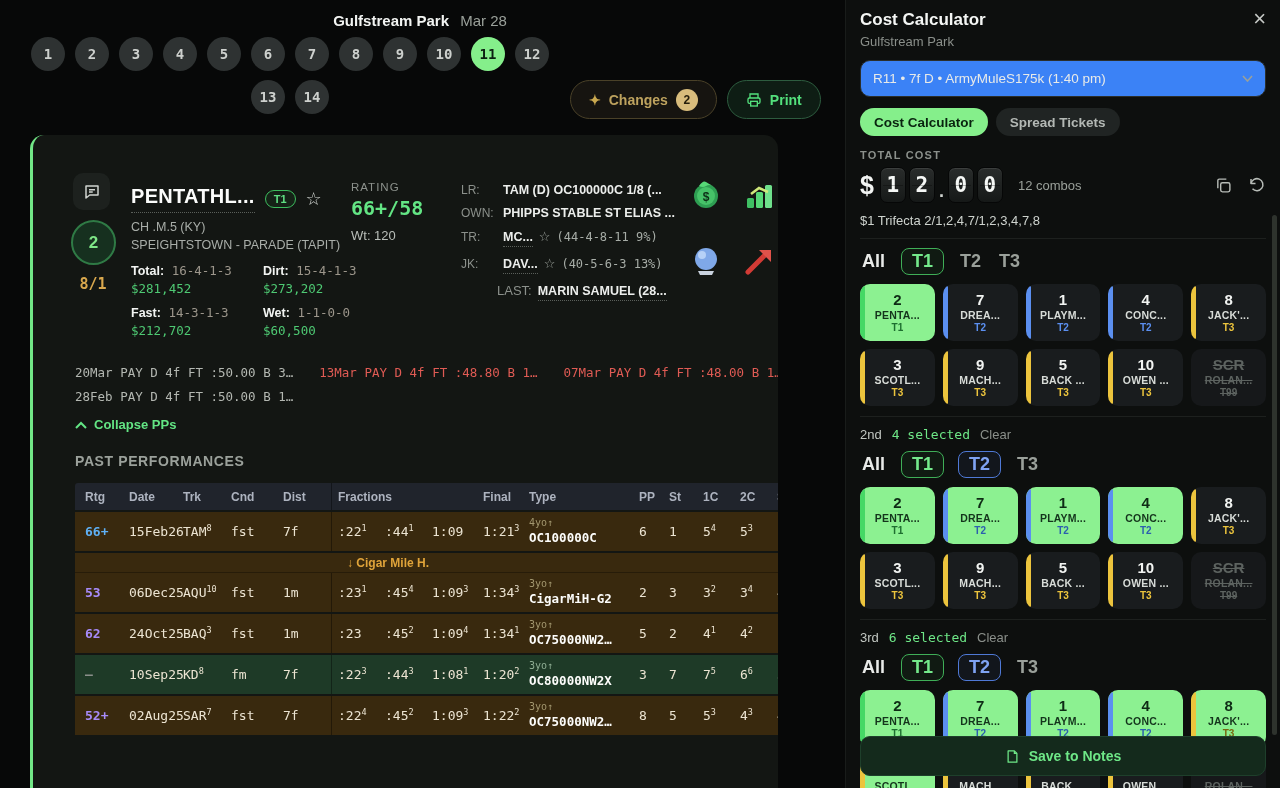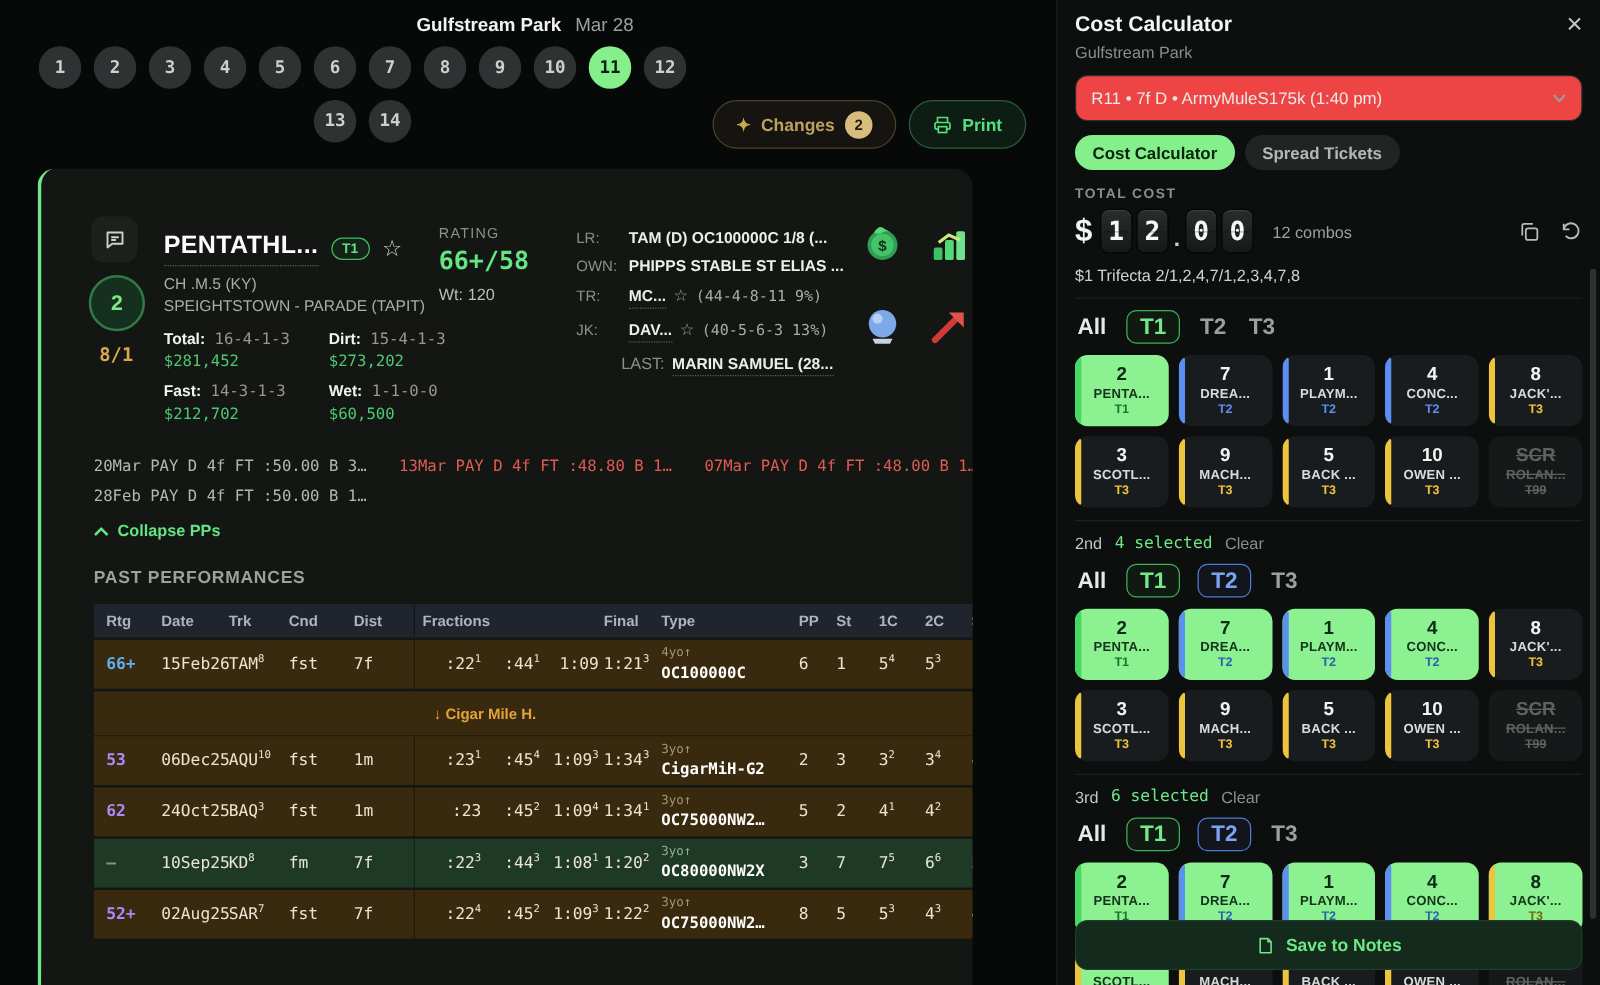--- a/index.html
+++ b/index.html
@@ -85,41 +85,41 @@
   #pp-head { height:27px; background:#20242c; color:#adb3bf; font-size:12px; font-weight:bold;
     border-radius:3px 3px 0 0; }
   #pp-head > div { padding-left:6px; }
   #pp-head > div:first-child { padding-left:10px; }
   .pp-rowwrap { margin-top:2px; }
   .pp-rowwrap.dirt { background:#39290e; }
   .pp-rowwrap.turf { background:#1e3a27; }
   .pp-row { height:39px; font-family:"DejaVu Sans Mono",monospace; font-size:13px; color:#ece4d2; }
   .pp-row > div { padding-left:6px; white-space:nowrap; }
   .pp-row > div:first-child { padding-left:10px; }
-  .pp-note { height:36px; display:flex; align-items:center; padding-left:272px;
+  .pp-note { height:20px; display:flex; align-items:center; padding-left:272px;
     color:#e0a43a; font-size:12px; font-weight:bold; border-bottom:1px solid rgba(0,0,0,.3); }
-  .cell-frac { display:flex;text-align:right; }
+  .cell-frac { display:flex; }
   .cell-frac span { width:47px; }
   .col-frac { border-left:1px solid rgba(0,0,0,.38); align-self:stretch; display:flex; align-items:center; }
   .rtg { font-weight:bold; }
   .rtg.blue { color:#5fb0f5; } .rtg.purple { color:#a78bfa; }
   .rtg.gray { color:#8a8f8a; }
   .type-cell { line-height:1.25; }
   .type-age { font-size:10px; color:#a2976f; font-family:"DejaVu Sans Mono",monospace; }
   .turf .type-age { color:#8fae94; }
   .type-name { font-weight:bold; font-size:12.5px; color:#fdfdfb; }
 
   
   #panel { position:absolute; left:845px; top:0; width:435px; height:788px; background:#0d0f0e;
     border-left:1px solid #191c1a; padding:10px 14px 0 14px; }
   #panel-head { display:flex; justify-content:space-between; align-items:flex-start; }
   #panel-title { font-size:17px; font-weight:800; color:#f4f6f4; }
   #panel-close { color:#c6c9c6; font-size:22px; line-height:18px; cursor:pointer; }
   #panel-sub { color:#8a8f8a; font-size:13px; margin-top:4px; }
-  #race-select { margin-top:11px; height:37px; border:1px solid #2a2e2b; background:#ef4444;
+  #race-select { margin-top:11px; height:37px; border:1px solid #2a2e2b; background:#3b82f6;
     border-radius:10px; display:flex; align-items:center; justify-content:space-between;
     padding:0 12px; font-size:13.5px; color:#e8eae8; cursor:pointer; }
   #mode-tabs { display:flex; gap:8px; margin-top:11px; }
   .mode-tab { height:28px; border-radius:14px; padding:0 14px; font-size:13.5px; font-weight:bold;
     display:flex; align-items:center; cursor:pointer; }
   .mode-tab.active { background:#85ef8b; color:#09230f; }
   .mode-tab.idle { background:#202423; color:#b3b8b4; }
   #total-label { margin-top:13px; color:#8b908b; font-size:11px; letter-spacing:1.2px; font-weight:bold; }
   #cost-row { display:flex; align-items:center; margin-top:6px; }
   #currency { font-size:25px; font-weight:bold; color:#f2f4f2; margin-right:6px; }

